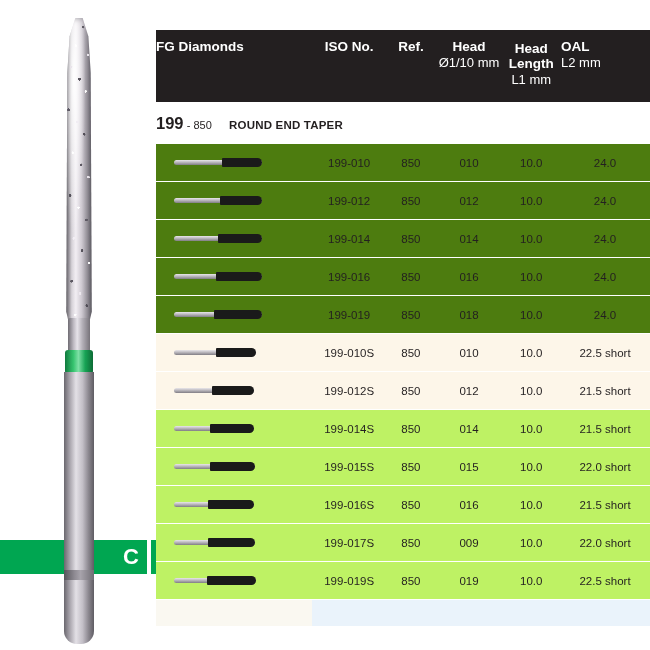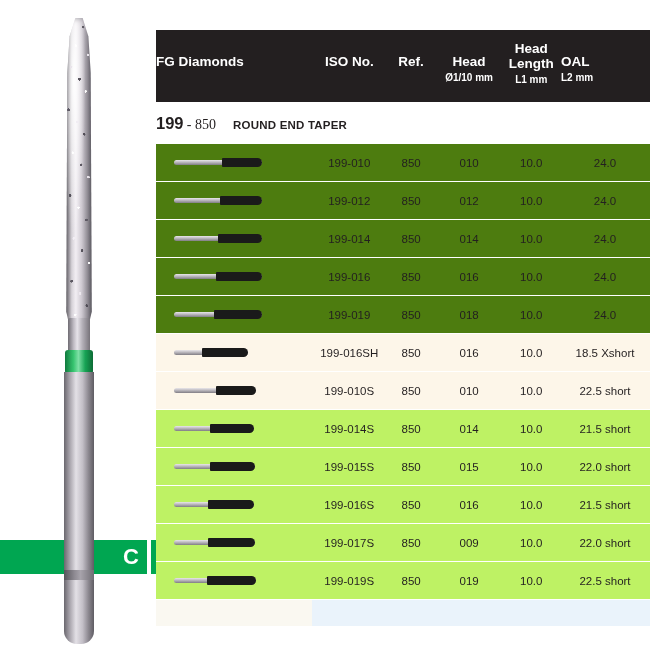--- a/index.html
+++ b/index.html
@@ -167,27 +167,27 @@
     color: #ffffff;
     font-weight: bold;
     vertical-align: top;
     text-align: center;
     height: 72px;
     border-right: 1px solid #231f20;
   }
   th .hdr-main {
     display: block;
     font-size: 13.5px;
-    padding-top: 24px;
+    padding-top: 9px;
     line-height: 15px;
   }
   th .hdr-sub {
     display: block;
-    font-size: 10px;
-    font-weight: bold;
+    font-size: 13px;
+    font-weight: normal;
     line-height: 11px;
     padding-top: 3px;
   }
   th.hdr-left {
     text-align: left;
     padding-left: 13px;
   }
   th.hdr-two .hdr-main {
     padding-top: 11px;
   }
@@ -209,23 +209,22 @@
   .title-cell {
     padding-left: 13px;
     white-space: nowrap;
   }
   .title-num {
     font-size: 16.5px;
     font-weight: bold;
     color: #231f20;
   }
   .title-dash {
-    font-size: 14px;
+    font-size: 11px;
     color: #231f20;
-    font-family: Liberation Serif, serif;
   }
   .title-name {
     font-size: 11.5px;
     font-weight: bold;
     color: #231f20;
     padding-left: 14px;
     letter-spacing: 0.2px;
   }
 
   tbody tr.data-row td {
@@ -399,45 +398,45 @@
         <td class="col-iso cell-iso">199-019</td>
         <td class="col-ref">850</td>
         <td class="col-head">018</td>
         <td class="col-hl">10.0</td>
         <td class="col-oal cell-oal">24.0</td>
       </tr>
       <tr class="data-row band-cream">
         <td class="col-icon">
           <div class="glyph-wrap">
             <div class="glyph">
-              <div class="g-shank" style="width: 74px;"></div>
-              <div class="g-head" style="left: 28px; width: 46px;"></div>
-            </div>
-          </div>
-        </td>
-        <td class="col-iso cell-iso">199-016SH</td>
-        <td class="col-ref">850</td>
-        <td class="col-head">016</td>
-        <td class="col-hl">10.0</td>
-        <td class="col-oal cell-oal">18.5 Xshort</td>
-      </tr>
-      <tr class="data-row band-cream">
-        <td class="col-icon">
-          <div class="glyph-wrap">
-            <div class="glyph">
               <div class="g-shank" style="width: 82px;"></div>
               <div class="g-head" style="left: 42px; width: 40px;"></div>
             </div>
           </div>
         </td>
         <td class="col-iso cell-iso">199-010S</td>
         <td class="col-ref">850</td>
         <td class="col-head">010</td>
         <td class="col-hl">10.0</td>
         <td class="col-oal cell-oal">22.5 short</td>
+      </tr>
+      <tr class="data-row band-cream">
+        <td class="col-icon">
+          <div class="glyph-wrap">
+            <div class="glyph">
+              <div class="g-shank" style="width: 80px;"></div>
+              <div class="g-head" style="left: 38px; width: 42px;"></div>
+            </div>
+          </div>
+        </td>
+        <td class="col-iso cell-iso">199-012S</td>
+        <td class="col-ref">850</td>
+        <td class="col-head">012</td>
+        <td class="col-hl">10.0</td>
+        <td class="col-oal cell-oal">21.5 short</td>
       </tr>
       <tr class="data-row band-ivory">
         <td class="col-icon">
           <div class="glyph-wrap">
             <div class="glyph">
               <div class="g-shank" style="width: 80px;"></div>
               <div class="g-head" style="left: 36px; width: 44px;"></div>
             </div>
           </div>
         </td>

